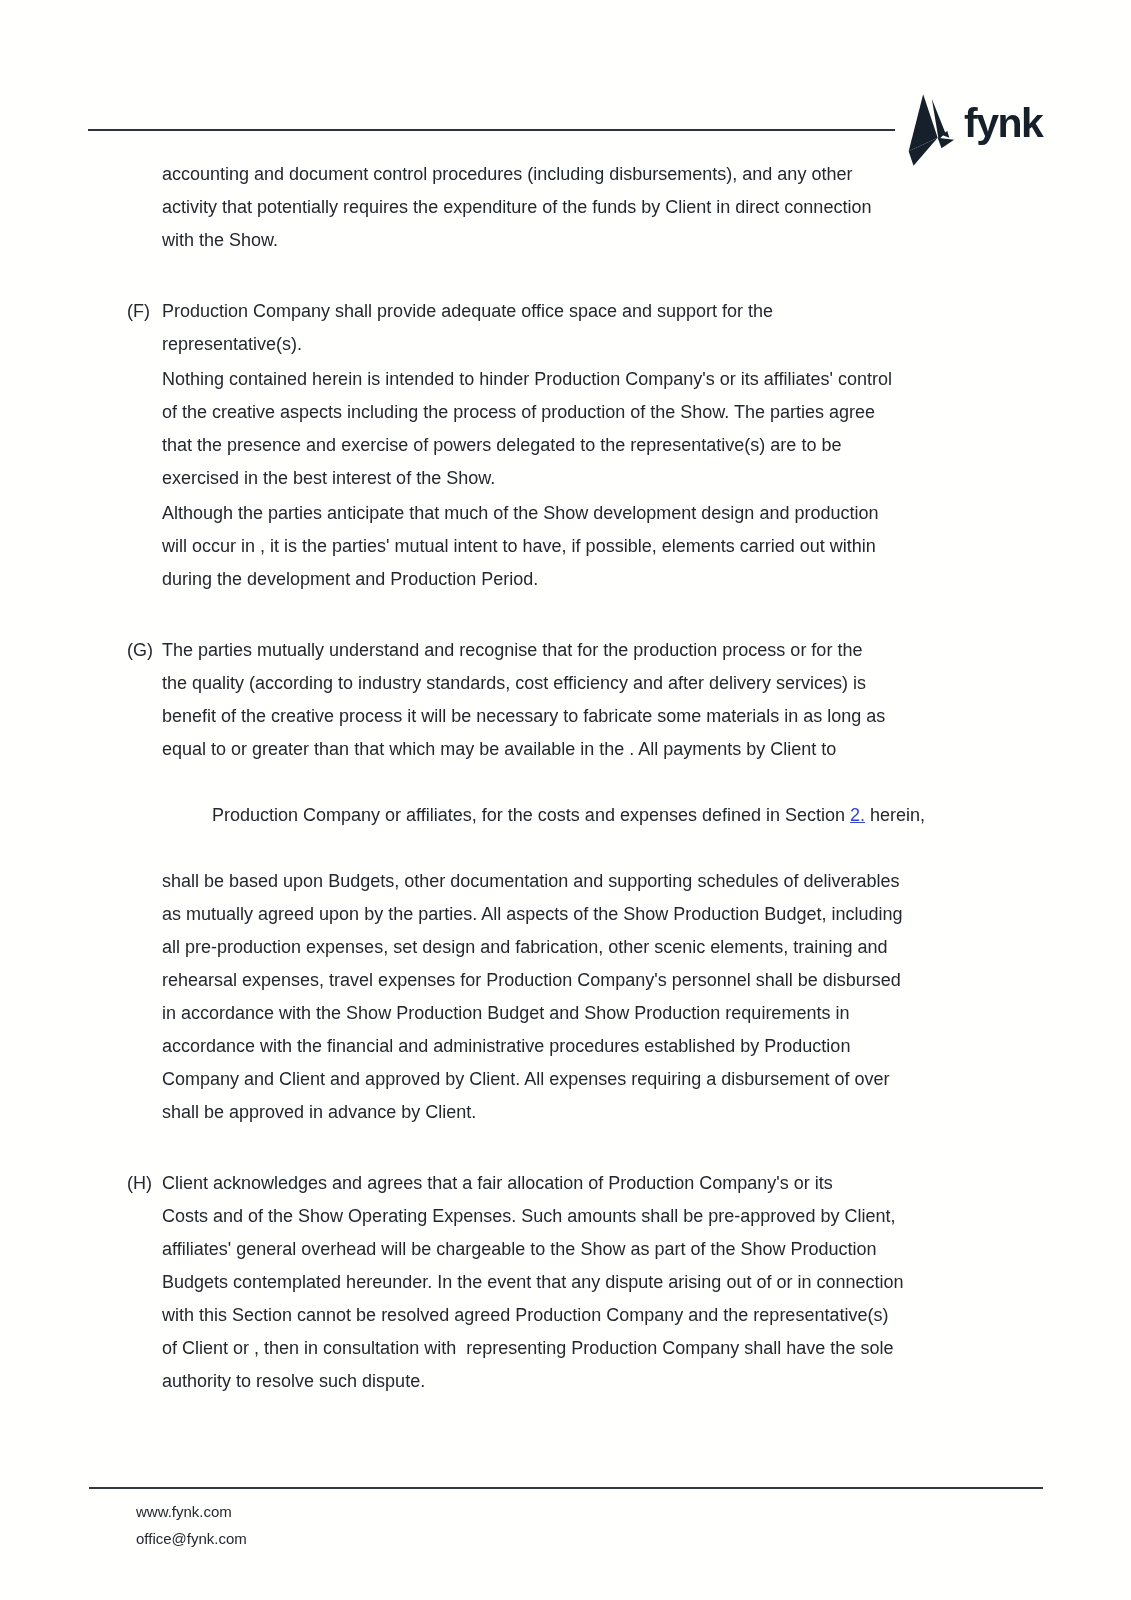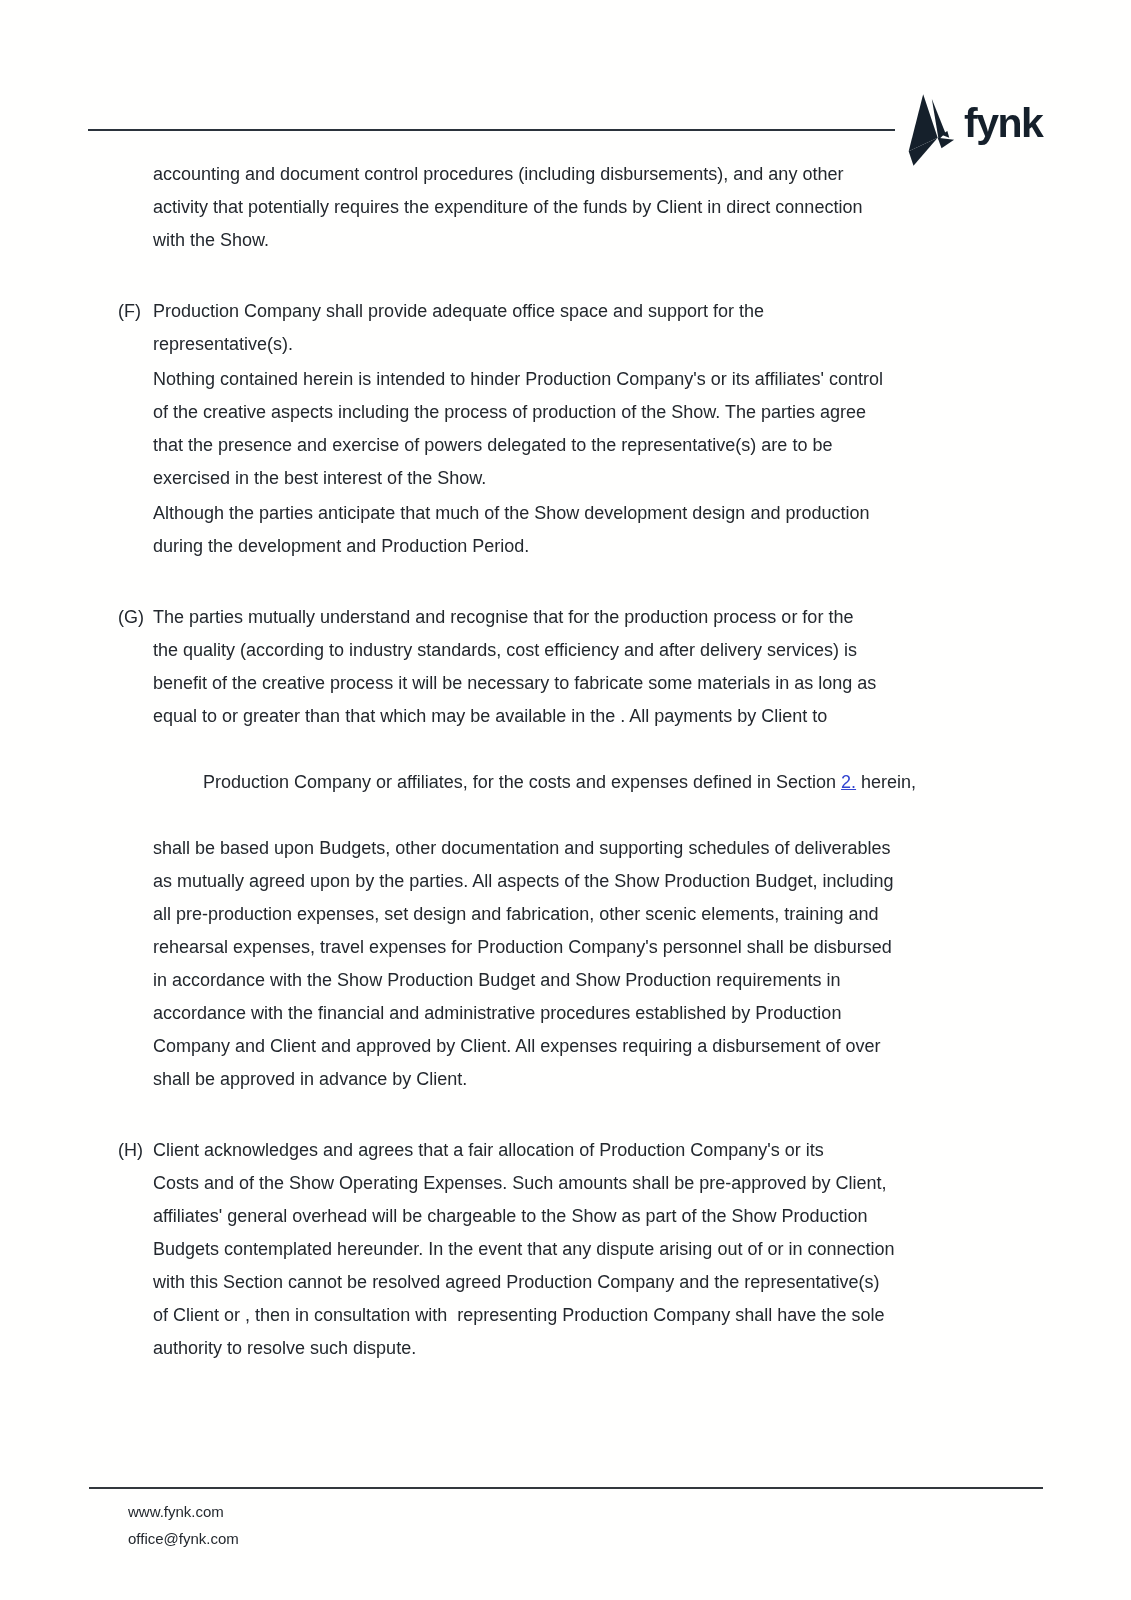--- a/index.html
+++ b/index.html
@@ -35,21 +35,21 @@
     font-size: 41px;
     font-weight: 700;
     letter-spacing: -1.5px;
     color: #15202b;
     line-height: 1;
     padding-bottom: 14px;
   }
   
   .content {
     position: absolute;
-    left: 153px;
+    left: 162px;
     top: 158px;
     width: 882px;
     font-size: 18px;
     line-height: 33px;
     color: #23282e;
   }
   .line { white-space: pre-wrap; }
   .para + .para { margin-top: 2px; }
   .item { position: relative; margin-top: 38px; }
   .item-label {
@@ -67,21 +67,21 @@
   .footer-rule {
     position: absolute;
     left: 89px;
     top: 1487px;
     width: 954px;
     height: 2px;
     background: #33383d;
   }
   .footer-text {
     position: absolute;
-    left: 128px;
+    left: 136px;
     top: 1498px;
     font-size: 15px;
     line-height: 27px;
     color: #23282e;
   }
 </style>
 </head>
 <body>
 
 <div class="page">
@@ -115,20 +115,21 @@
         <div class="line">representative(s).</div>
       </div>
       <div class="para">
         <div class="line">Nothing contained herein is intended to hinder Production Company's or its affiliates' control</div>
         <div class="line">of the creative aspects including the process of production of the Show. The parties agree</div>
         <div class="line">that the presence and exercise of powers delegated to the representative(s) are to be</div>
         <div class="line">exercised in the best interest of the Show.</div>
       </div>
       <div class="para">
         <div class="line">Although the parties anticipate that much of the Show development design and production</div>
+        <div class="line">will occur in , it is the parties' mutual intent to have, if possible, elements carried out within</div>
         <div class="line">during the development and Production Period.</div>
       </div>
     </div>
 
     <div class="item">
       <span class="item-label">(G)</span>
       <div class="para">
         <div class="line">The parties mutually understand and recognise that for the production process or for the</div>
         <div class="line">the quality (according to industry standards, cost efficiency and after delivery services) is</div>
         <div class="line">benefit of the creative process it will be necessary to fabricate some materials in as long as</div>

